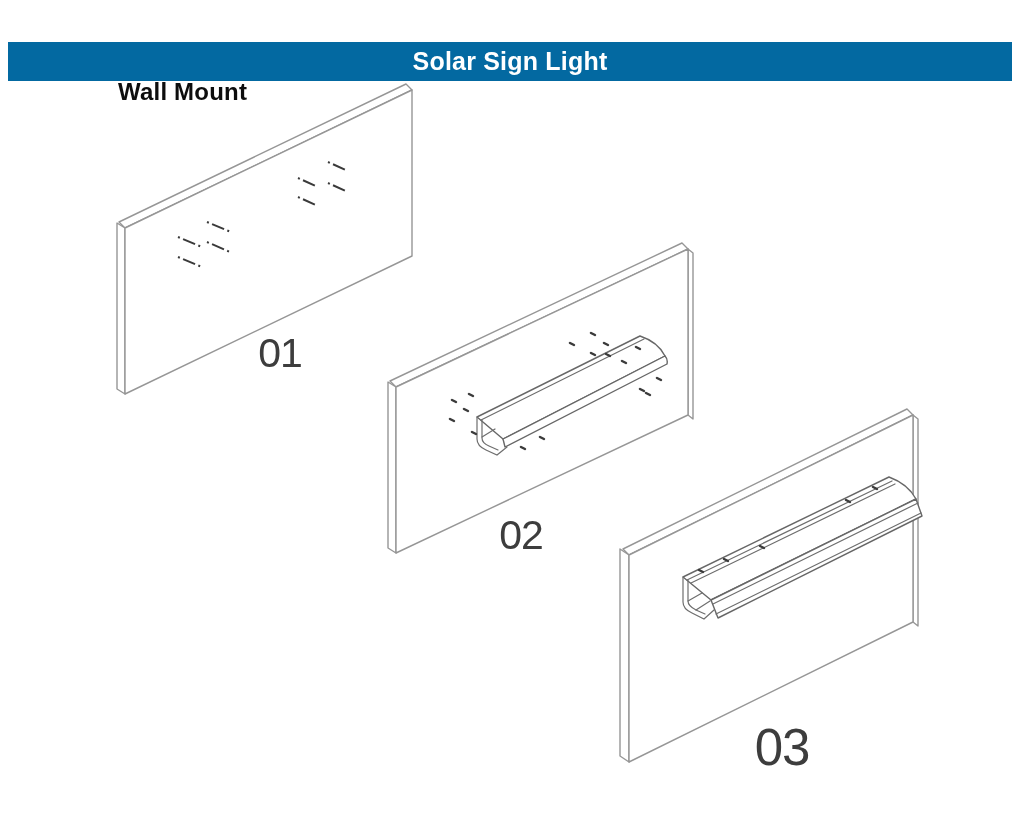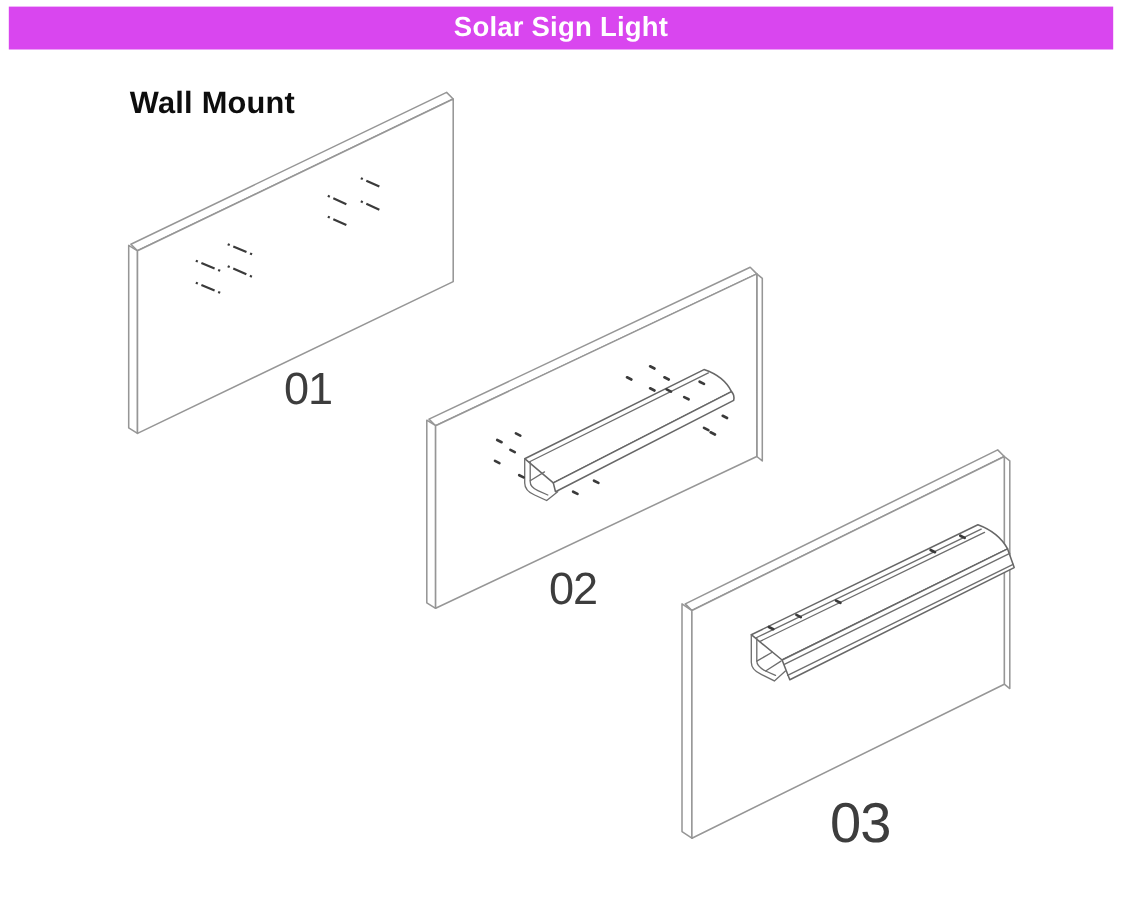--- a/index.html
+++ b/index.html
@@ -9,40 +9,40 @@
   }
   .title-bar {
     position:absolute; left:8px; right:8px; top:6px; height:39px;
     display:flex; align-items:center; justify-content:center;
   }
   .title-bar .title-text {
     font-size:25px; font-weight:bold; letter-spacing:.2px;
   }
   .section-heading {
     position:absolute; left:118px; top:78px; margin:0;
-    font-size:28px; font-weight:bold; color:#0d0d0d; letter-spacing:.2px;
+    font-size:24px; font-weight:bold; color:#0d0d0d; letter-spacing:.2px;
   }
   svg.scene { position:absolute; left:0; top:0; }
   .wall { fill:#ffffff; stroke:#969696; stroke-width:1.4; stroke-linejoin:round; }
   .part { fill:#ffffff; stroke:#676767; stroke-width:1.4; stroke-linejoin:round; }
   .part-line { fill:none; stroke:#6e6e6e; stroke-width:1.2; stroke-linecap:round; }
   .hole-mark {
     stroke:#3a3a3a; stroke-width:2;
     stroke-dasharray:2 3.5 13 3.5 2 999;
   }
   .screw-dot { stroke:#3a3a3a; stroke-width:2.4; stroke-linecap:round; }
   .step-label {
     fill:#3d3d3d; font-family:"Liberation Sans", sans-serif;
     letter-spacing:-1px; text-anchor:middle;
   }
 </style>
 </head>
 <body>
 
-<header class="title-bar" style="background: #d946ef; color: rgb(255, 255, 255);">
+<header class="title-bar" style="background: #0369a1; color: rgb(255, 255, 255); margin-top: 36px;">
   <span class="title-text">Solar Sign Light</span>
 </header>
 
 <h2 class="section-heading">Wall Mount</h2>
 
 <svg class="scene" width="1020" height="824" viewBox="0 0 1020 824">
 
   <g>
     <g>
       <polygon class="wall" points="125,228 412,90 406,84 119,222"></polygon>

